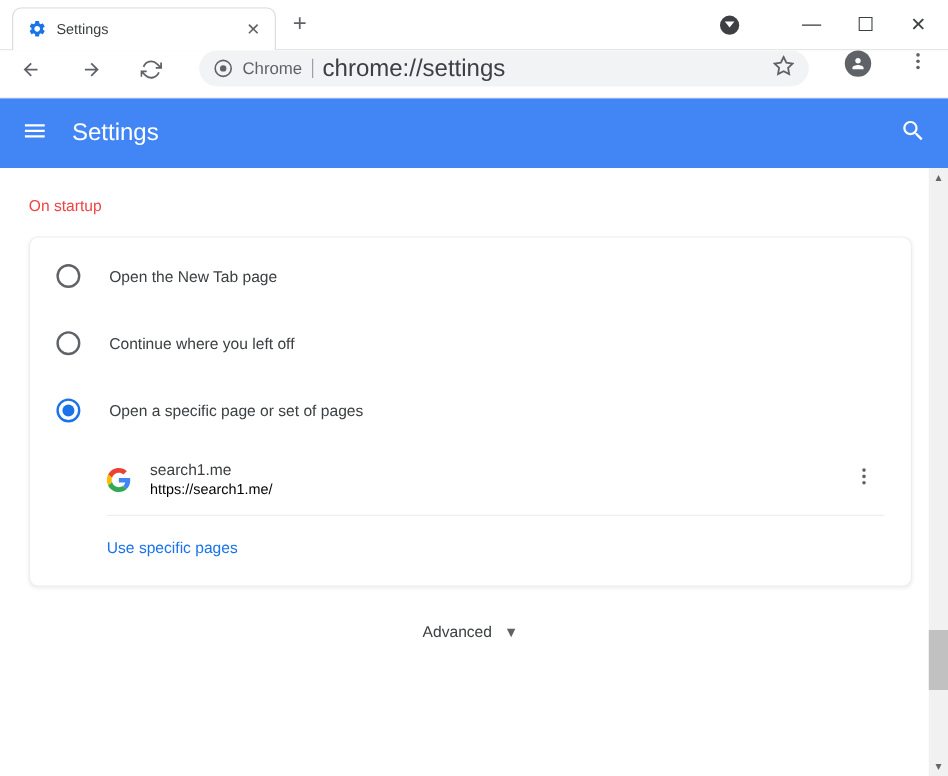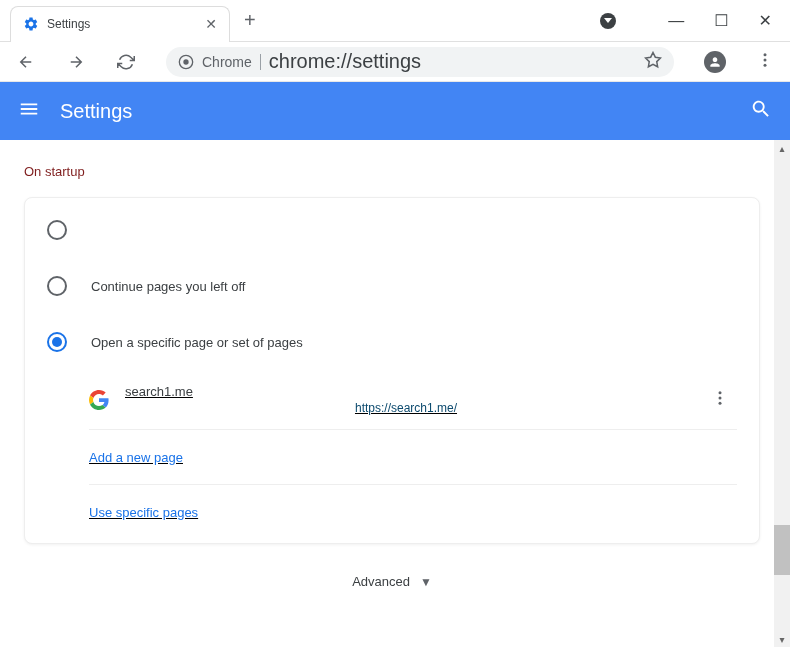--- a/index.html
+++ b/index.html
@@ -85,21 +85,20 @@
     }
     .win-btn {
       font-size: 16px;
       color: #3c4043;
       cursor: pointer;
     }
     
     .address-bar {
       height: 40px;
       display: flex;
-      align-items: center;
       padding: 0 10px;
       gap: 18px;
       background: #fff;
       border-bottom: 1px solid #e8e8e8;
     }
     .nav-btn {
       width: 32px;
       height: 32px;
       display: flex;
       align-items: center;
@@ -211,21 +210,21 @@
     .scroll-thumb {
       position: absolute;
       width: 16px;
       height: 50px;
       background: #c1c1c1;
       bottom: 72px;
       cursor: pointer;
     }
     .section-title {
       font-size: 13px;
-      color: #7f1d1d;
+      color: #ef4444;
       margin-bottom: 18px;
       font-weight: 500;
     }
     .card {
       background: #fff;
       border: 1px solid #eee;
       border-radius: 8px;
       box-shadow: 0 1px 3px rgba(0,0,0,0.06);
       padding: 4px 0;
     }
@@ -256,21 +255,20 @@
       background: #1a73e8;
       border-radius: 50%;
     }
     .radio-label {
       font-size: 13px;
       color: #3c4043;
     }
     .sub-section {
       margin-left: 64px;
       margin-right: 22px;
-      text-decoration: underline;
     }
     .page-row {
       display: flex;
       align-items: center;
       padding: 14px 0;
       border-bottom: 1px solid #eee;
       gap: 16px;
     }
     .page-favicon {
       width: 20px;
@@ -279,23 +277,22 @@
     }
     .page-info {
       flex: 1;
     }
     .page-name {
       font-size: 13px;
       color: #3c4043;
     }
     .page-url {
       font-size: 12px;
-      color: #0c4a6e;
+      color: #000000;
       margin-top: 2px;
-      text-align: center;
     }
     .more-btn {
       color: #5f6368;
       cursor: pointer;
       padding: 0 8px;
     }
     .link-row {
       padding: 18px 0;
       border-bottom: 1px solid #eee;
     }
@@ -403,24 +400,25 @@
   </span>
 </div>
 
 <div class="content-wrap">
   <div class="content-main">
     <div class="section-title">On startup</div>
 
     <div class="card">
       <div class="radio-row">
         <span class="radio"></span>
+        <span class="radio-label">Open the New Tab page</span>
       </div>
       <div class="radio-row">
         <span class="radio"></span>
-        <span class="radio-label">Continue pages you left off</span>
+        <span class="radio-label">Continue where you left off</span>
       </div>
       <div class="radio-row">
         <span class="radio selected"></span>
         <span class="radio-label">Open a specific page or set of pages</span>
       </div>
 
       <div class="sub-section">
         <div class="page-row">
           <svg class="page-favicon" viewBox="0 0 48 48">
             <path fill="#EA4335" d="M24 9.5c3.54 0 6.71 1.22 9.21 3.6l6.85-6.85C35.9 2.38 30.47 0 24 0 14.62 0 6.51 5.38 2.56 13.22l7.98 6.19C12.43 13.72 17.74 9.5 24 9.5z"></path>
@@ -434,23 +432,20 @@
           </div>
           <span class="more-btn">
             <svg width="18" height="18" viewBox="0 0 24 24" fill="#5f6368">
                 <circle cx="12" cy="5" r="2"></circle>
                 <circle cx="12" cy="12" r="2"></circle>
                 <circle cx="12" cy="19" r="2"></circle>
               </svg>
           </span>
         </div>
         <div class="link-row">
-          <span class="link-text">Add a new page</span>
-        </div>
-        <div class="link-row">
           <span class="link-text">Use specific pages</span>
         </div>
       </div>
     </div>
 
     <div class="advanced-row">
       <span class="advanced-label">Advanced</span>
       <span class="advanced-chevron">▼</span>
     </div>
   </div>

